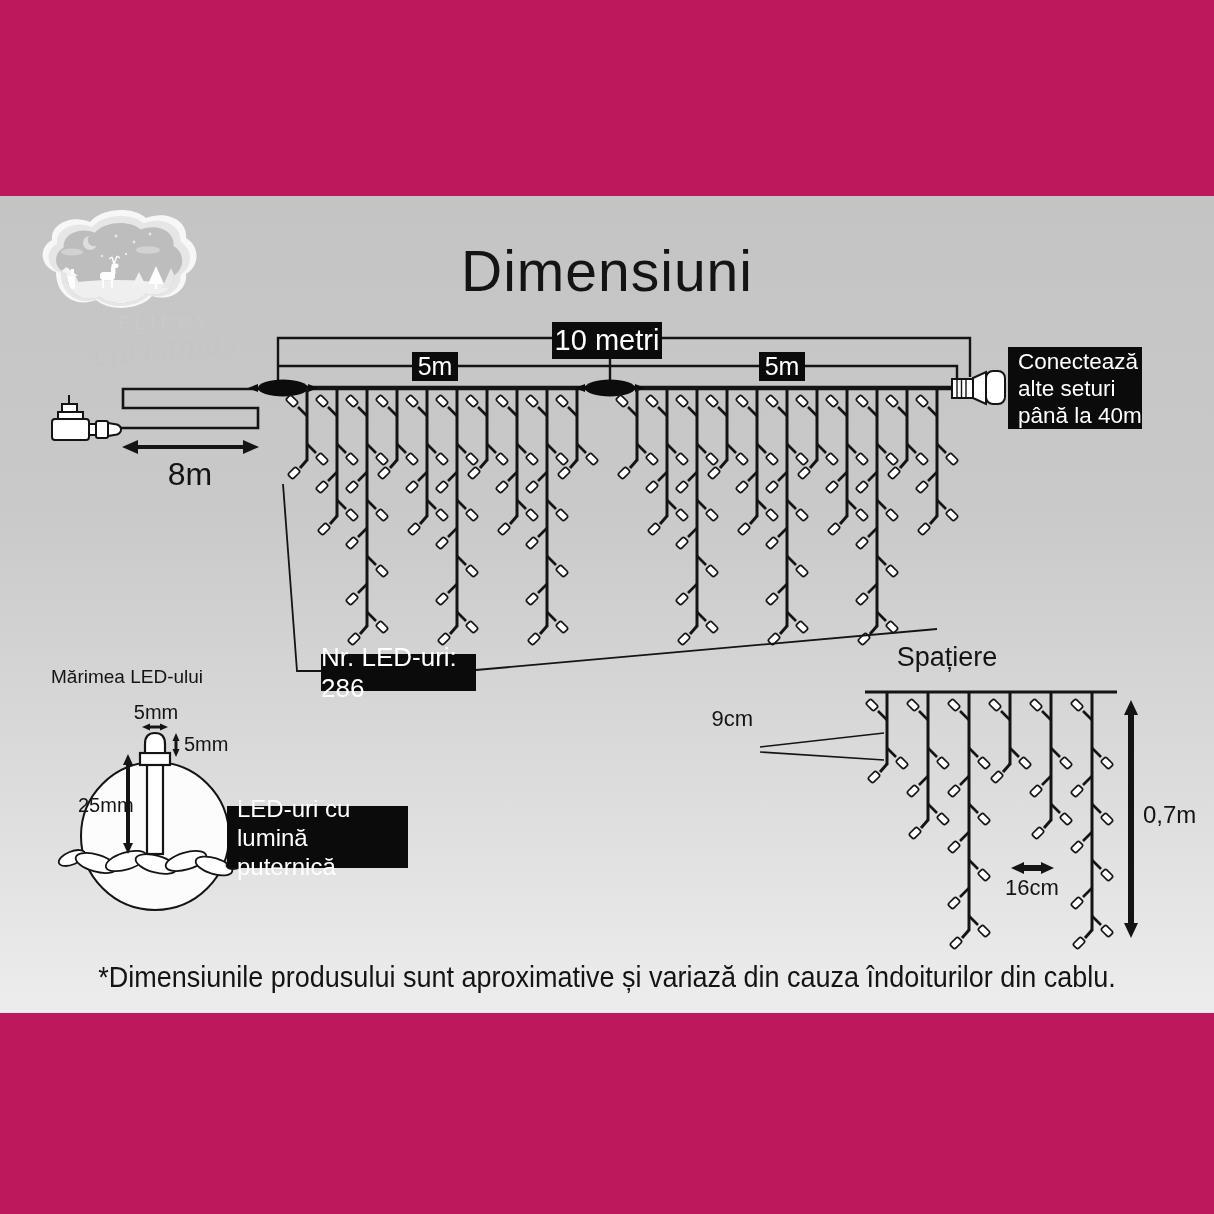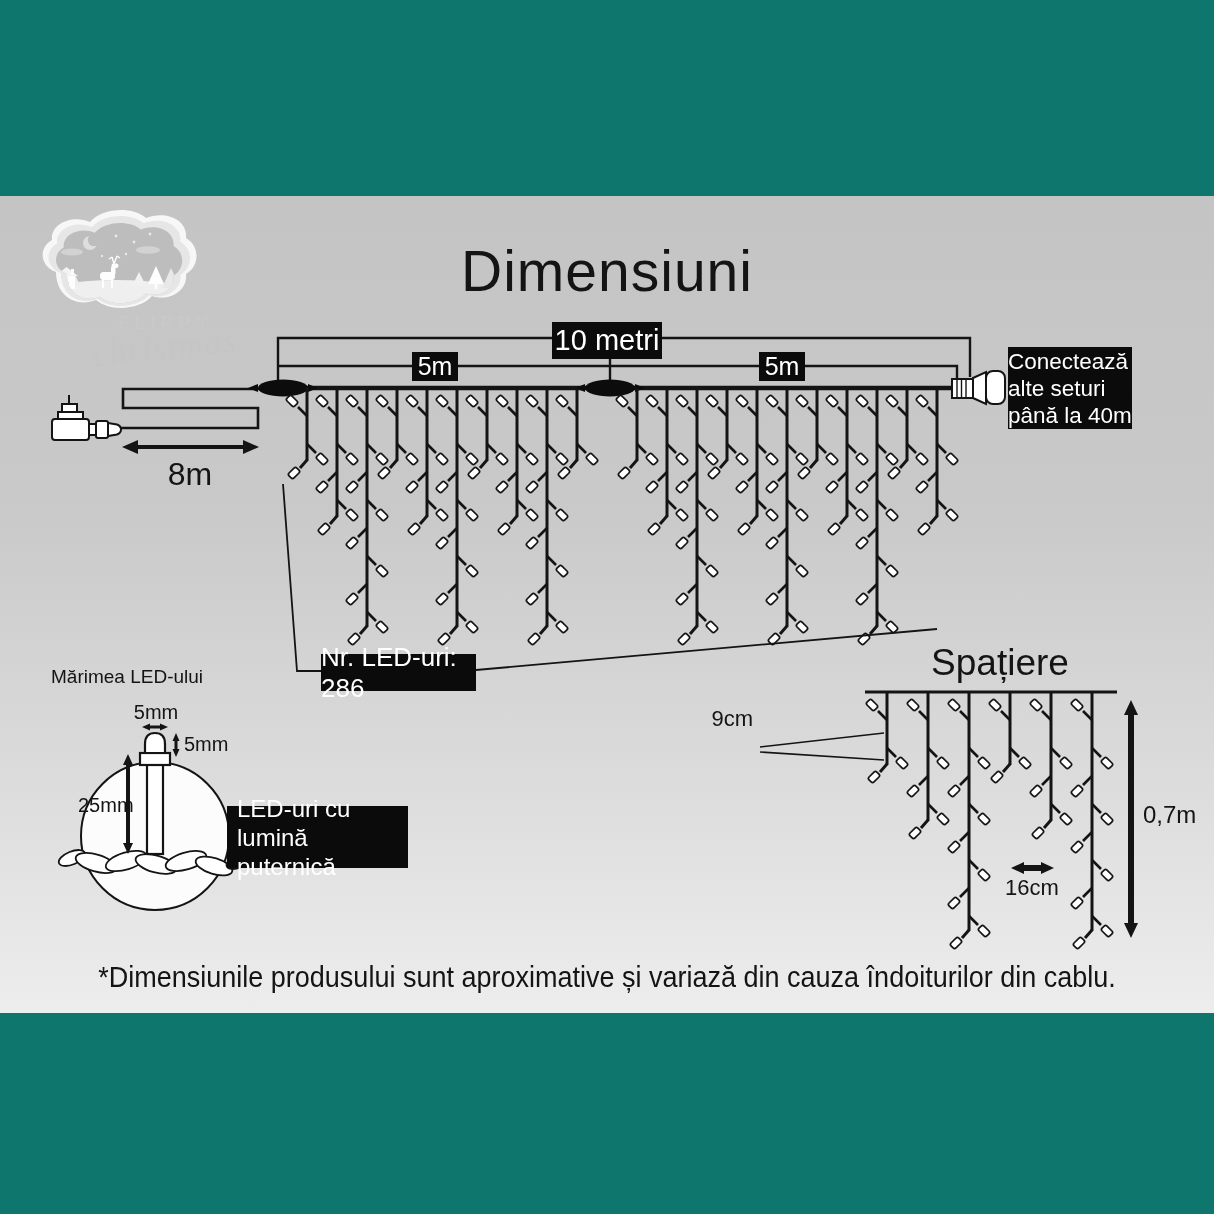--- a/index.html
+++ b/index.html
@@ -1,38 +1,38 @@
 <!DOCTYPE html>
 <html><head>
 <meta charset="utf-8">
 <style>
   html,body{margin:0;padding:0;background:#fff;}
-  #stage{position:relative;width:1214px;height:1214px;background:#0f766e;overflow:hidden;
+  #stage{position:relative;width:1214px;height:1214px;background:#be185d;overflow:hidden;
          font-family:"Liberation Sans",sans-serif;color:#141414;}
   #band{position:absolute;left:0;top:196px;width:1214px;height:817px;
         background:linear-gradient(180deg,#c4c4c4 0%,#c9c9c9 38%,#dcdcdc 72%,#ededed 100%);}
   #art{position:absolute;left:0;top:0;z-index:2;}
   .lbl{position:absolute;z-index:3;color:#141414;}
   .tag{position:absolute;z-index:3;background:#0b0b0b;color:#fff;display:flex;
        align-items:center;justify-content:center;}
   .tag.left{justify-content:flex-start;}
   #title{left:0;top:238px;width:1214px;text-align:center;font-size:57px;letter-spacing:1px;}
   #tag-10m{left:552px;top:322px;width:110px;height:37px;font-size:29px;}
   #tag-5m-a{left:412px;top:352px;width:46px;height:29px;font-size:25px;}
   #tag-5m-b{left:759px;top:352px;width:46px;height:29px;font-size:25px;}
   #tag-connect{left:1008px;top:347px;width:124px;height:82px;font-size:22.5px;
-               line-height:27px;padding-left:0;box-sizing:content-box;}
+               line-height:27px;padding-left:10px;box-sizing:content-box;}
   #tag-nrled{left:321px;top:654px;width:155px;height:37px;font-size:26px;}
   #tag-ledinfo{left:227px;top:806px;width:171px;height:62px;font-size:24px;line-height:29px;padding-left:10px;}
   #lbl-3m{left:150px;top:456px;width:80px;text-align:center;font-size:32px;}
   #lbl-marimea{left:51px;top:666px;font-size:19px;}
   #lbl-5mm-top{left:125px;top:701px;width:62px;text-align:center;font-size:20px;}
   #lbl-5mm-right{left:184px;top:733px;font-size:20px;}
   #lbl-25mm{left:78px;top:794px;width:44px;text-align:right;font-size:20px;}
-  #lbl-spatiere{left:895px;top:642px;width:210px;text-align:center;font-size:37px;}
+  #lbl-spatiere{left:842px;top:642px;width:210px;text-align:center;font-size:27px;}
   #lbl-9cm{left:701px;top:706px;width:52px;text-align:right;font-size:22px;}
   #lbl-16cm{left:999px;top:875px;width:66px;text-align:center;font-size:22px;}
   #lbl-07m{left:1143px;top:801px;font-size:24px;text-align:right;}
   #footnote{left:0;top:960px;width:1214px;text-align:center;font-size:30px;
             transform:scaleX(.9);transform-origin:50% 50%;white-space:nowrap;}
   #logo-flippy{left:118px;top:312px;width:84px;text-align:center;font-size:19px;
                letter-spacing:5px;color:#c9c9c9;}
   #logo-christmas{left:90px;top:328px;width:150px;text-align:center;font-size:35px;
                   font-family:"Liberation Serif",serif;font-style:italic;color:#c5c5c5;
                   transform:rotate(-6deg);letter-spacing:1px;}

